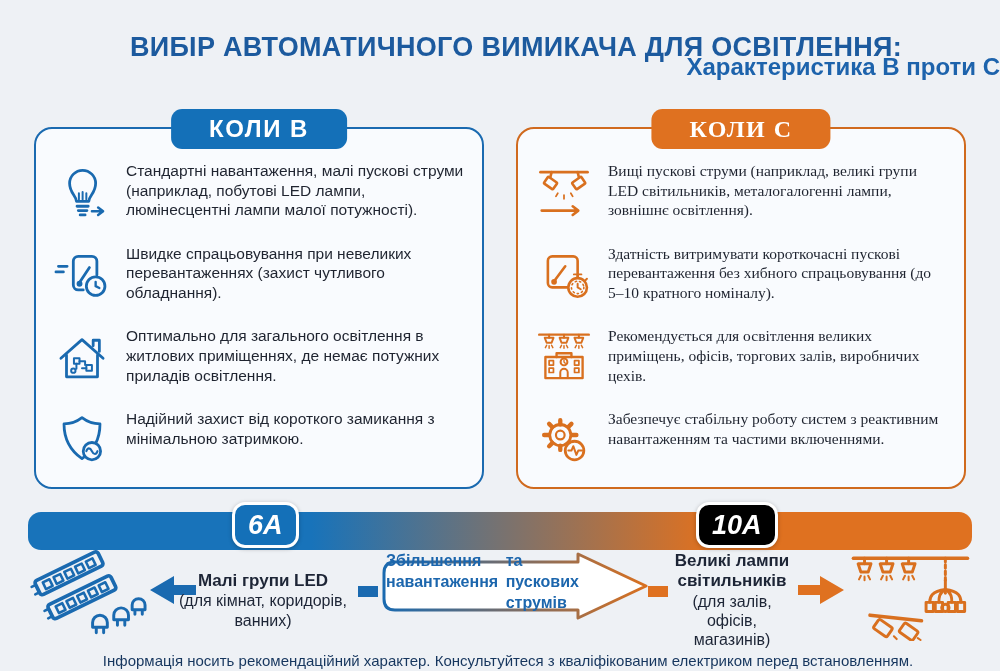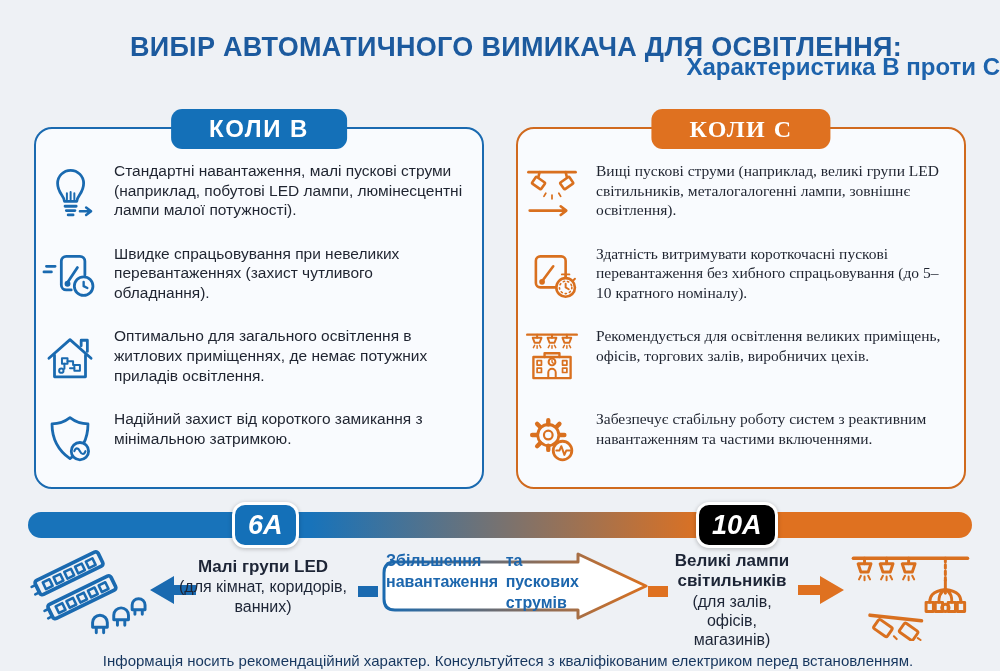--- a/index.html
+++ b/index.html
@@ -5,54 +5,54 @@
   html,body{margin:0;padding:0;background:#e7eaee;font-family:"Liberation Sans",sans-serif;}
   .page{position:relative;width:1000px;height:671px;background:#eef1f5;overflow:hidden;margin:0 auto;}
 
   .title{position:absolute;top:16px;left:0;width:100%;text-align:center;margin:16px;
          font-size:27px;font-weight:800;color:#1c5a9e;letter-spacing:.3px;}
   .subtitle{position:absolute;top:53px;left:0;width:100%;text-align:right;margin:0;
          font-size:24px;font-weight:700;color:#1d63ac;}
 
   .cards{position:absolute;top:127px;left:34px;width:932px;display:flex;gap:32px;}
   .card{position:relative;flex:1;height:362px;background:#f9fbfe;border-radius:18px;
-        padding:32px 16px 16px 2px;box-sizing:border-box;display:flex;flex-direction:column;
+        padding:32px 16px 16px 14px;box-sizing:border-box;display:flex;flex-direction:column;
         justify-content:space-between;border:2px solid;}
   .card-b{border-color:#1a6ab0;}
   .card-c{border-color:#d06a1e;font-family:Liberation Serif, serif;}
   .badge{position:absolute;top:-20px;left:50%;transform:translateX(-50%);
          padding:0 38px;height:40px;line-height:40px;border-radius:11px;color:#fff;
          font-size:24px;font-weight:700;letter-spacing:1.5px;white-space:nowrap;}
   .badge-blue{background:#1470b8;}
   .badge-orange{background:#df7120;}
 
   .row{display:flex;gap:12px;}
   .row .icon{flex:0 0 64px;height:62px;}
   .row .icon svg{width:100%;height:100%;}
   .card-b .icon{color:#1a6ab0;}
   .card-c .icon{color:#d9701f;}
   .row p{margin:0;font-size:15.5px;line-height:1.27;color:#1f2430;}
 
-  .scale{position:absolute;left:28px;top:512px;width:944px;height:26px;}
+  .scale{position:absolute;left:28px;top:512px;width:944px;height:38px;}
   .bar{width:100%;height:100%;border-radius:13px;
        background:linear-gradient(90deg,#1873ba 0%,#1873ba 30%,#df7120 72%,#df7120 100%);}
   .rating{position:absolute;top:-10px;height:46px;box-sizing:border-box;border:3px solid #fff;
           border-radius:13px;color:#fff;font-weight:700;font-style:italic;font-size:27px;
           line-height:40px;padding:0 13px;box-shadow:0 1px 4px rgba(0,0,0,.25);}
   .rating-6a{left:204px;background:#1470b8;}
   .rating-10a{left:668px;background:#000000;}
 
   .bottom{position:absolute;left:28px;top:549px;width:944px;height:92px;}
   .icon-led{position:absolute;left:0;top:0;width:120px;height:92px;color:#1a6ab0;}
   .icon-chand{position:absolute;left:820px;top:0;width:124px;height:92px;color:#d9701f;}
   .icon-led svg,.icon-chand svg{width:100%;height:100%;}
   .arrow-left{position:absolute;left:122px;top:27px;width:46px;height:28px;}
   .arrow-right{position:absolute;left:770px;top:27px;width:46px;height:28px;}
   .lbl{position:absolute;text-align:center;margin:0;color:#1d2536;}
-  .label-left{left:140px;top:8px;width:190px;}
+  .label-left{left:140px;top:22px;width:190px;}
   .label-right{left:642px;top:2px;width:124px;}
   .lbl b{display:block;font-size:17px;font-weight:700;line-height:1.2;}
   .lbl span{display:block;font-size:16px;line-height:1.2;margin:0 auto;}
   .label-left span{width:172px;}
   .conn{position:absolute;top:37px;height:11px;}
   .conn-blue{left:330px;width:20px;background:#1a6ab0;}
   .conn-orange{left:620px;width:20px;background:#df7120;}
   .flow{position:absolute;left:350px;top:2px;width:274px;height:70px;}
   .flow svg{position:absolute;left:0;top:0;width:100%;height:100%;}
   .flow .txt{position:absolute;left:8px;top:0;width:210px;height:100%;display:flex;

